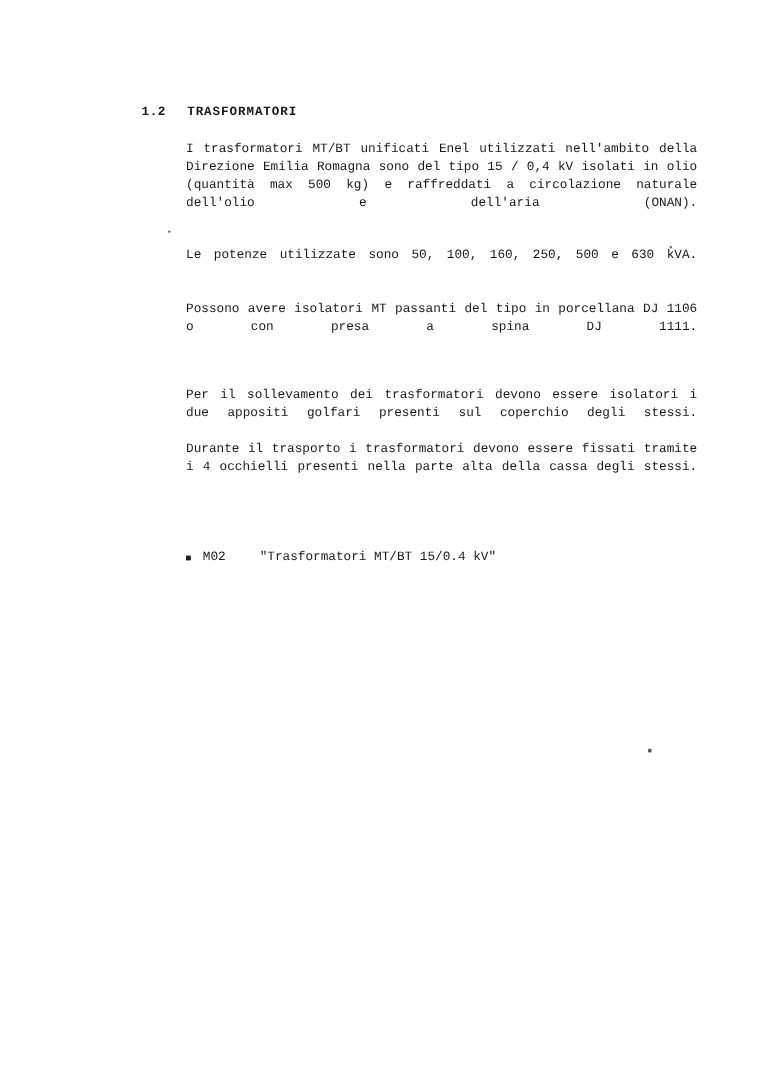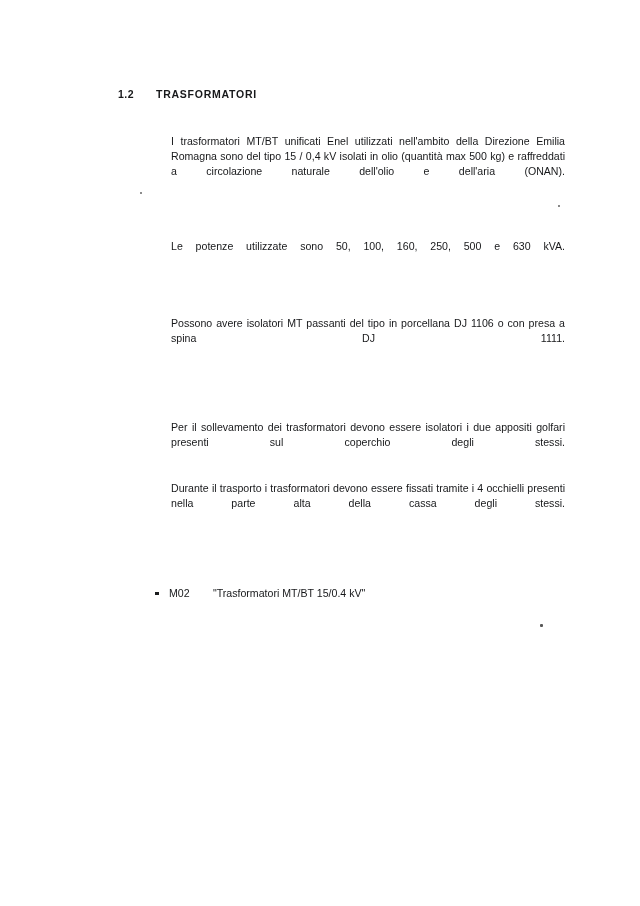--- a/index.html
+++ b/index.html
@@ -8,21 +8,21 @@
     padding: 0;
     background: #ffffff;
   }
 
   .page {
     position: relative;
     width: 640px;
     height: 906px;
     background: #ffffff;
     overflow: hidden;
-    font-family: Liberation Sans, sans-serif;
+    font-family: Liberation Mono, monospace;
     color: #17181a;
     -webkit-font-smoothing: none;
   }
 
   
   .heading {
     position: absolute;
     left: 118px;
     top: 88px;
     display: flex;
@@ -46,21 +46,21 @@
     left: 155px;
     top: 118px;
     width: 426px;
   }
 
   .para {
     font-size: 10.6px;
     line-height: 15.1px;
     text-align: justify;
     text-justify: inter-word;
-    margin: 16px;
+    margin: 0;
     word-spacing: 0.2px;
   }
   
   .para:after {
     content: "";
     display: inline-block;
     width: 100%;
   }
 
   .gap-1 { height: 13px; }

